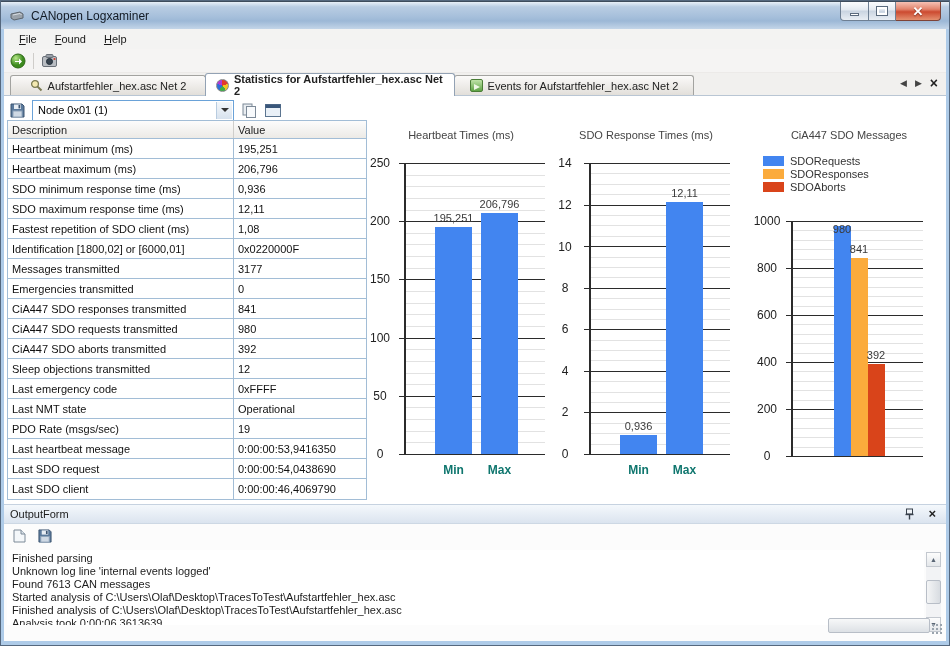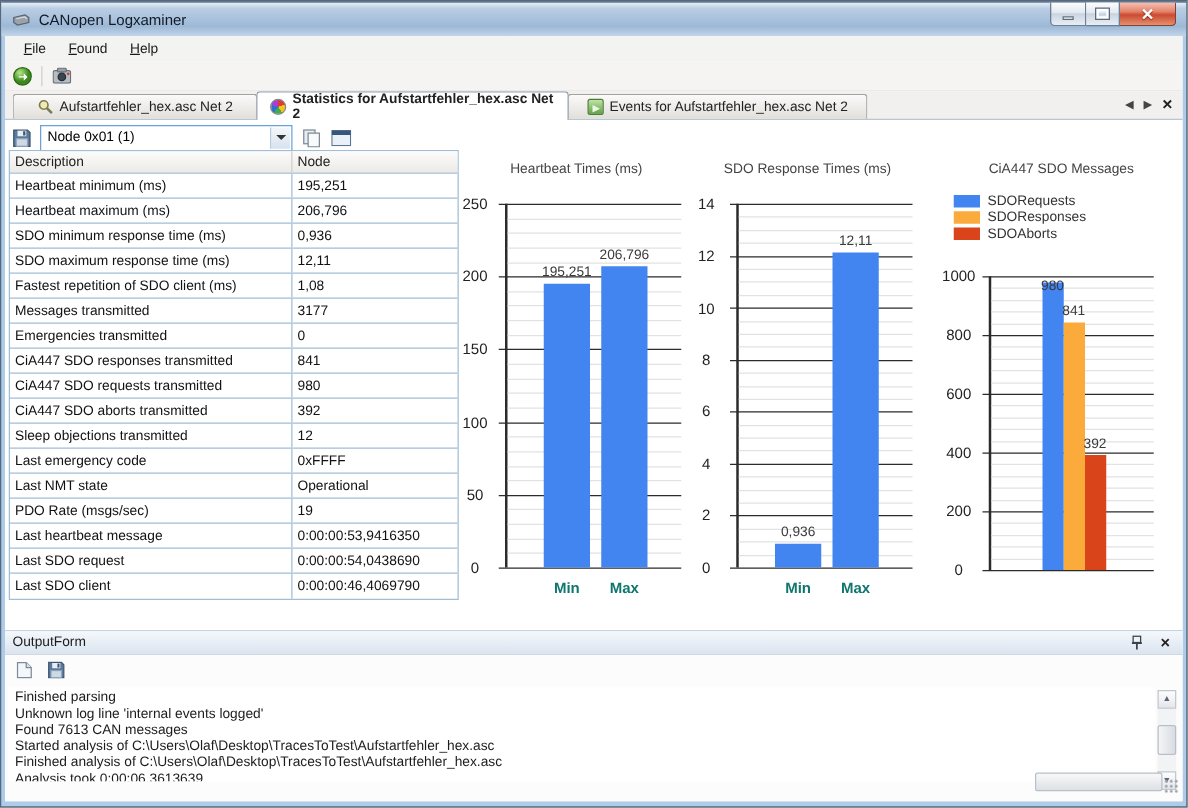--- a/index.html
+++ b/index.html
@@ -241,21 +241,21 @@
           <svg class="icon-svg" width="16" height="13" viewBox="0 0 16 13">
             <rect x="0.5" y="0.5" width="15" height="12" fill="#e9f0f7" stroke="#5c7590"></rect>
             <rect x="0.5" y="0.5" width="15" height="3.5" fill="#39567a"></rect>
           </svg>
         </span>
       </div>
 
       <div class="stats-table">
         <div class="thead">
           <div>Description</div>
-          <div>Node</div>
+          <div>Value</div>
         </div>
         <div>
             <div class="trow">
               <div class="tcell tdesc">Heartbeat minimum (ms)</div>
               <div class="tcell">195,251</div>
             </div>
             <div class="trow">
               <div class="tcell tdesc">Heartbeat maximum (ms)</div>
               <div class="tcell">206,796</div>
             </div>
@@ -263,20 +263,24 @@
               <div class="tcell tdesc">SDO minimum response time (ms)</div>
               <div class="tcell">0,936</div>
             </div>
             <div class="trow">
               <div class="tcell tdesc">SDO maximum response time (ms)</div>
               <div class="tcell">12,11</div>
             </div>
             <div class="trow">
               <div class="tcell tdesc">Fastest repetition of SDO client (ms)</div>
               <div class="tcell">1,08</div>
+            </div>
+            <div class="trow">
+              <div class="tcell tdesc">Identification [1800,02] or [6000,01]</div>
+              <div class="tcell">0x0220000F</div>
             </div>
             <div class="trow">
               <div class="tcell tdesc">Messages transmitted</div>
               <div class="tcell">3177</div>
             </div>
             <div class="trow">
               <div class="tcell tdesc">Emergencies transmitted</div>
               <div class="tcell">0</div>
             </div>
             <div class="trow">

